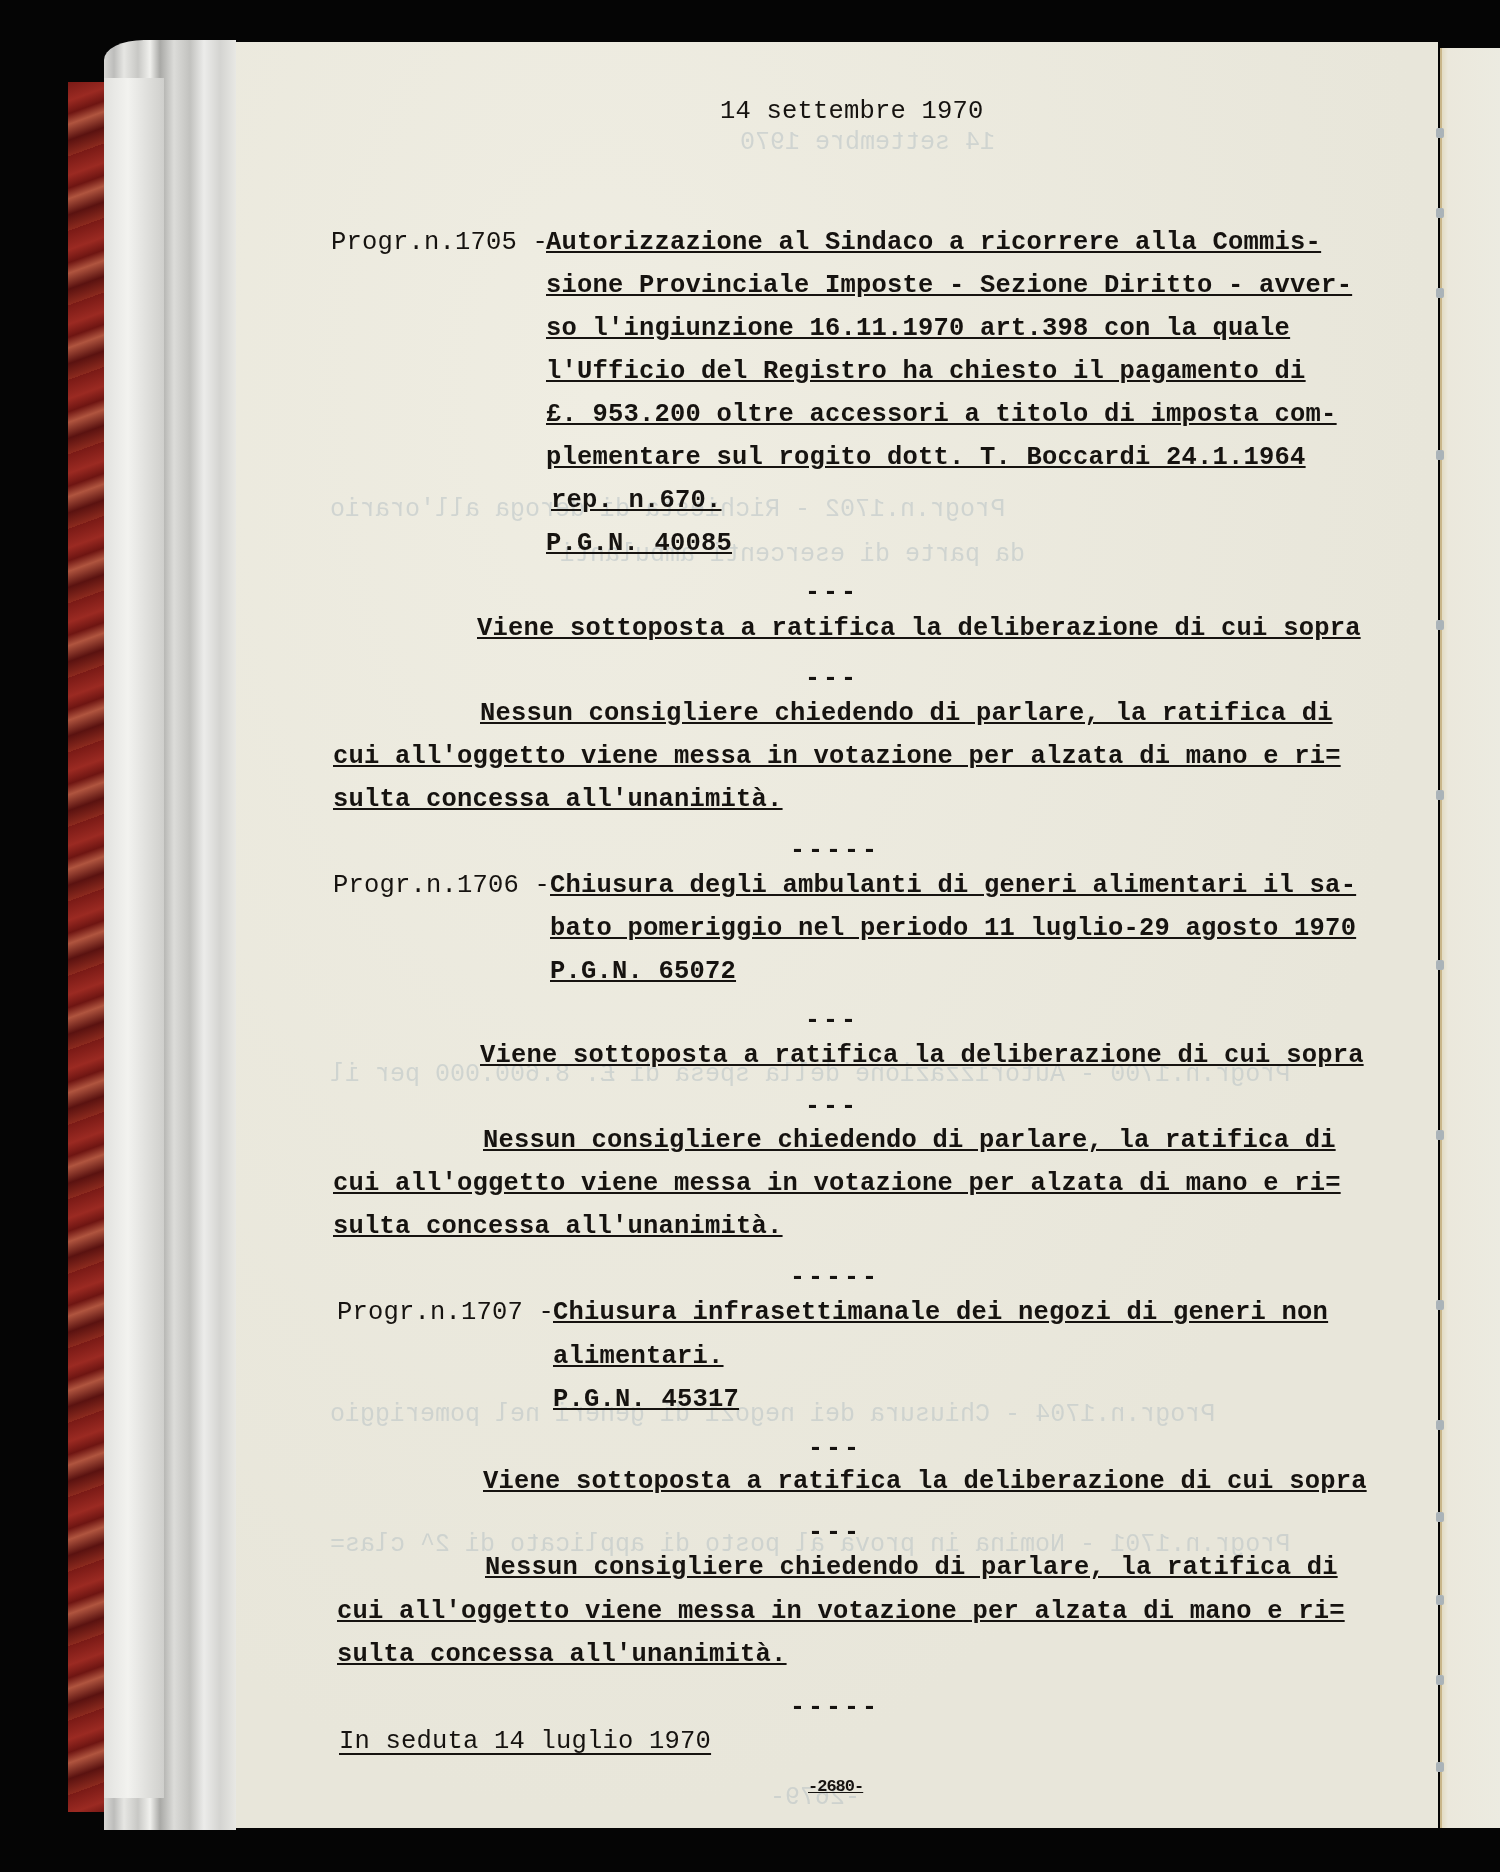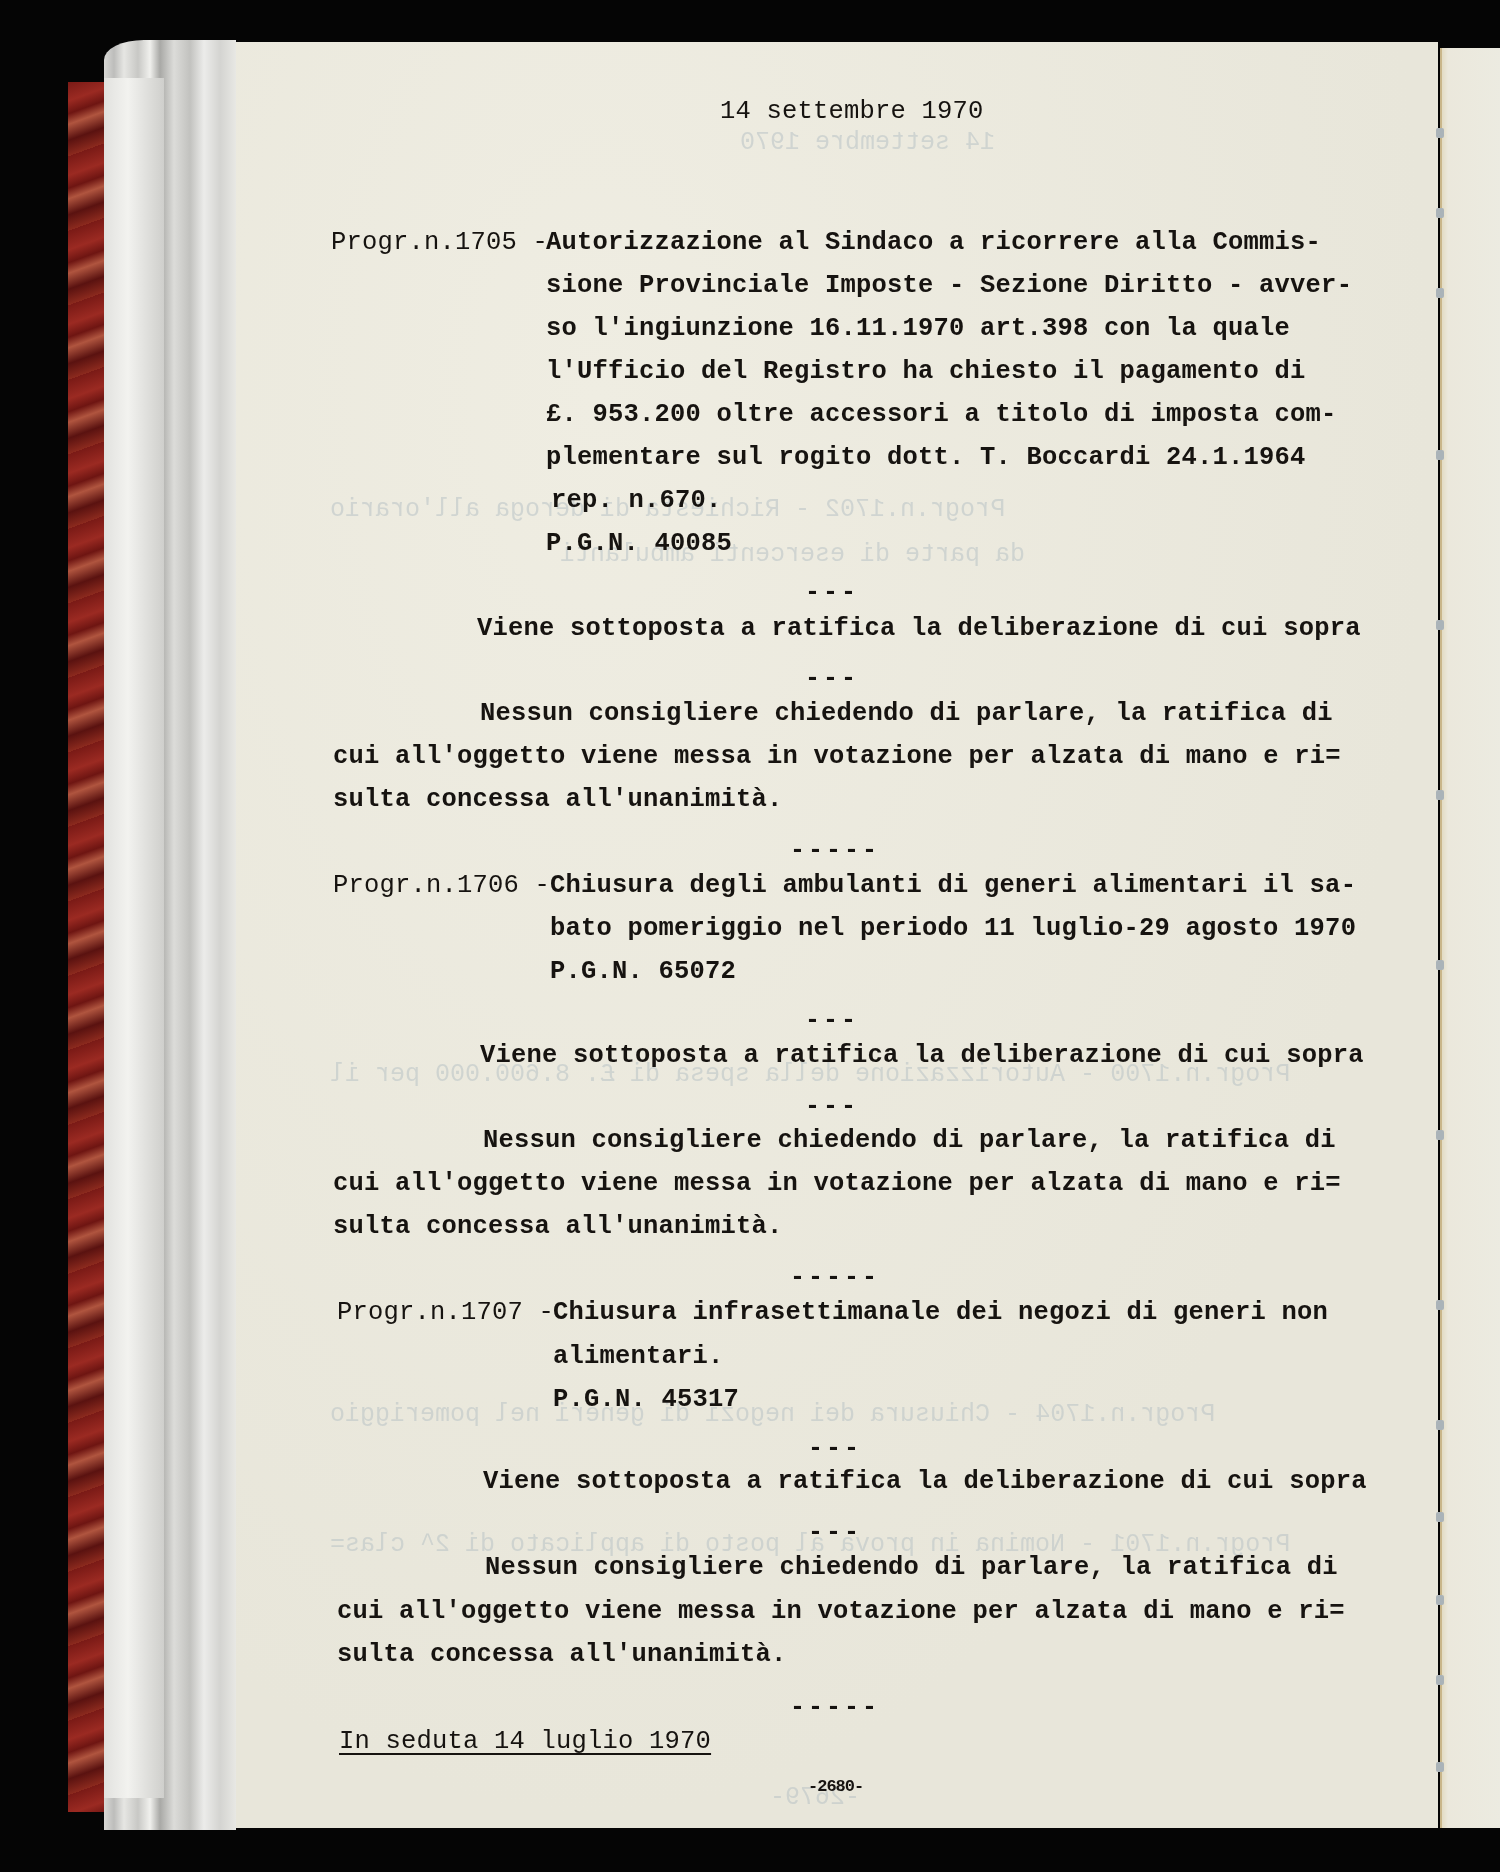--- a/index.html
+++ b/index.html
@@ -11,21 +11,21 @@
     background: linear-gradient(90deg,#d9d9d6 0px,#bdbdbb 10px,#e6e6e3 20px,#c8c8c5 34px,#f0f0ed 46px,#a9a9a6 56px,#dcdcd9 70px,#c2c2bf 86px,#ececea 100px,#d4d4d1 116px,#e8e8e4 132px);
     border-top-left-radius:40px 20px;
   }
   .edges-inner { position:absolute; left:104px; top:78px; width:60px; height:1720px; background:linear-gradient(90deg,#e2e2df,#f2f2ef 40%,#cfcfcc); }
   .page { position:absolute; left:236px; top:42px; width:1202px; height:1786px; background:#ebe9dd;
     background-image: radial-gradient(ellipse at 30% 20%, #efede2 0%, #e8e6da 70%); }
   .facing { position:absolute; left:1440px; top:48px; width:60px; height:1780px; background:linear-gradient(90deg,#e3dcc4 0px,#ebe8dc 6px,#ecebe1 100%); border-left:2px solid #c9b68a; }
   .stitch { position:absolute; left:1436px; width:8px; height:10px; background:#aab3b8; border-radius:2px; }
   .ghost { position:absolute; color:#b9c3c6; opacity:0.55; font-size:25px; white-space:pre; transform:scaleX(-1); }
   .t { position:absolute; color:#161310; font-size:25.5px; white-space:pre; letter-spacing:0.2px; }
-  .b { font-weight:bold; }
+  .b { font-weight:bold;text-decoration:underline; }
   .sep { position:absolute; color:#161310; font-size:25px; font-weight:bold; letter-spacing:3px; white-space:pre; }
   .ul { text-decoration:underline; text-decoration-thickness:2px; text-underline-offset:5px; }
 </style>
 </head>
 <body>
 
 <div class="cover"></div>
 <div class="edges"></div>
 <div class="edges-inner"></div>
 

